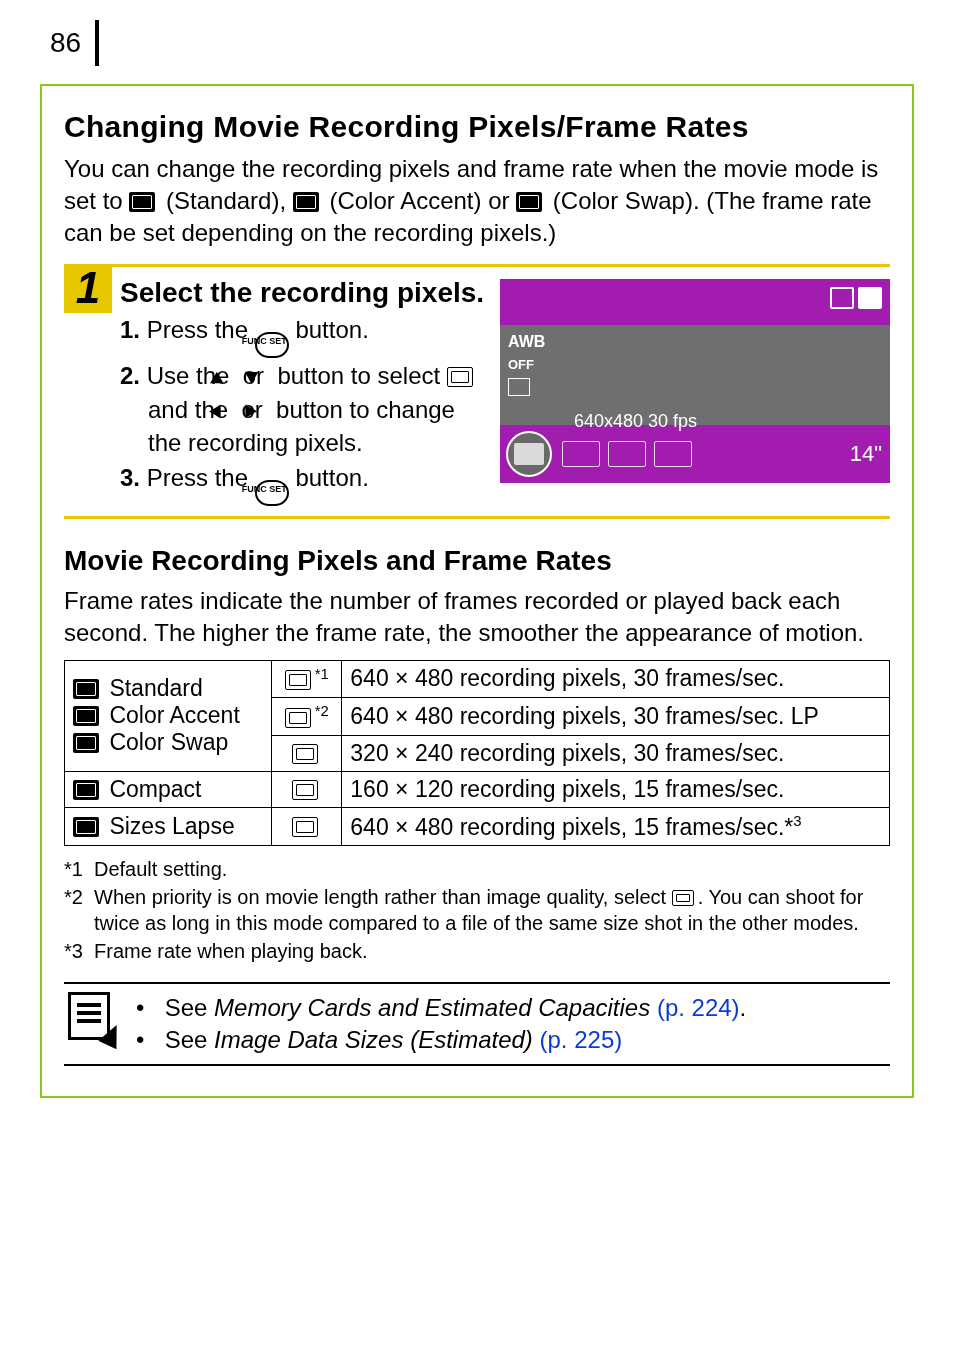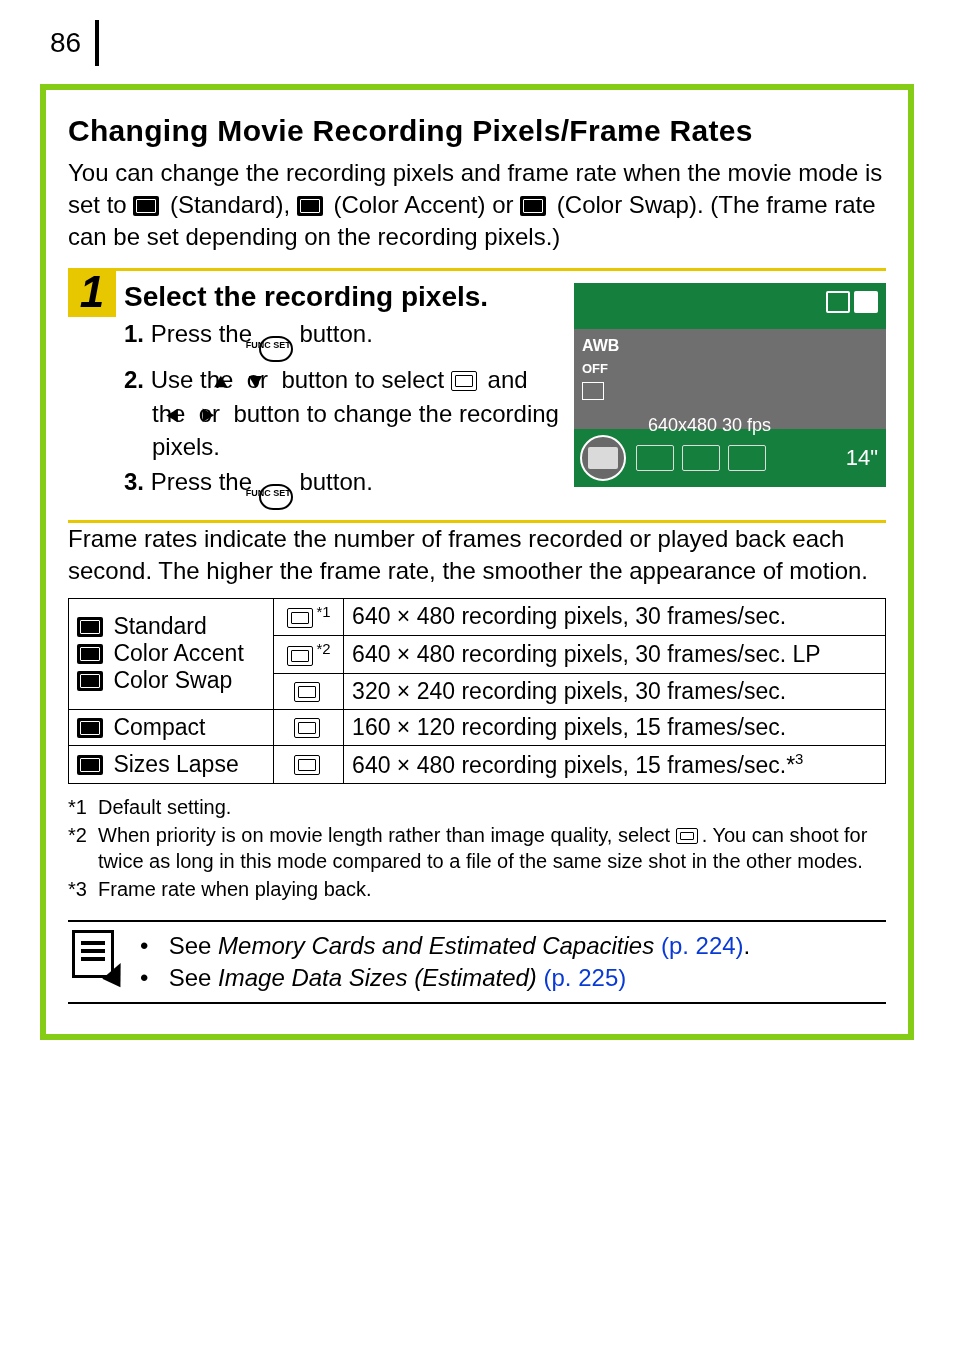--- a/index.html
+++ b/index.html
@@ -24,21 +24,21 @@
     font-weight: 400;
     margin-right: 14px;
   }
   .vbar {
     width: 4px;
     height: 46px;
     background: #000;
   }
   .content-frame {
     margin: 4px 40px;
-    border: 6px solid #84cc16;
+    border: 2px solid #84cc16;
     padding: 24px 22px 30px 22px;
   }
   .h-mega {
     font-family: "Arial Black", Arial, sans-serif;
     font-weight: 900;
     font-size: 30px;
     line-height: 1.15;
     letter-spacing: 0.3px;
     margin-bottom: 8px;
   }
@@ -80,26 +80,26 @@
   .sub-steps li {
     font-size: 24px;
     line-height: 1.35;
     padding-left: 28px;
     text-indent: -28px;
     margin-bottom: 2px;
   }
   .sub-steps li .snum { font-weight: 700; }
   .camera-preview {
     float: right;
-    width: 312px;
+    width: 390px;
     height: 204px;
     margin-left: 10px;
     margin-top: 2px;
     position: relative;
-    background: #15803d;
+    background: #a21caf;
   }
   .cp-mid { position:absolute; left:0; right:0; top:46px; bottom:58px; background:#6f6f6f; }
   .cp-topicons { position:absolute; right:8px; top:8px; display:flex; gap:4px; }
   .cp-ico-sm { width:24px; height:22px; background:#fff; border-radius:2px; }
   .cp-ico-sm.outline { background:transparent; border:2px solid #fff; }
   .cp-left { position:absolute; left:8px; top:54px; display:flex; flex-direction:column; gap:6px; }
   .cp-left .pill { color:#fff; font-size:16px; font-weight:700; }
   .cp-left .box { width:22px; height:18px; border:1.5px solid #fff; }
   .cp-osd { position:absolute; left:74px; bottom:51px; color:#fff; font-size:18px; }
   .cp-bottom { position:absolute; left:6px; right:8px; bottom:6px; display:flex; align-items:center; }
@@ -242,20 +242,21 @@
           </li>
           <li>
             <span class="snum">3.</span><span> Press the </span><span class="circ-btn">FUNC
 SET</span><span> button.</span>
           </li>
         </ul>
         <div style="clear:both"></div>
       </div>
     </div>
 
+    <h2 class="h-sub">Movie Recording Pixels and Frame Rates</h2>
     <p class="body-text">Frame rates indicate the number of frames recorded or played back each second. The higher the frame rate, the smoother the appearance of motion.</p>
 
     <table class="spec">
       <tbody>
           <tr>
         <td class="modes" rowspan="3">
           <div><span class="iconbox"></span><span> Standard</span></div>
           <div><span class="iconbox"></span><span> Color Accent</span></div>
           <div><span class="iconbox"></span><span> Color Swap</span></div>
         </td>

